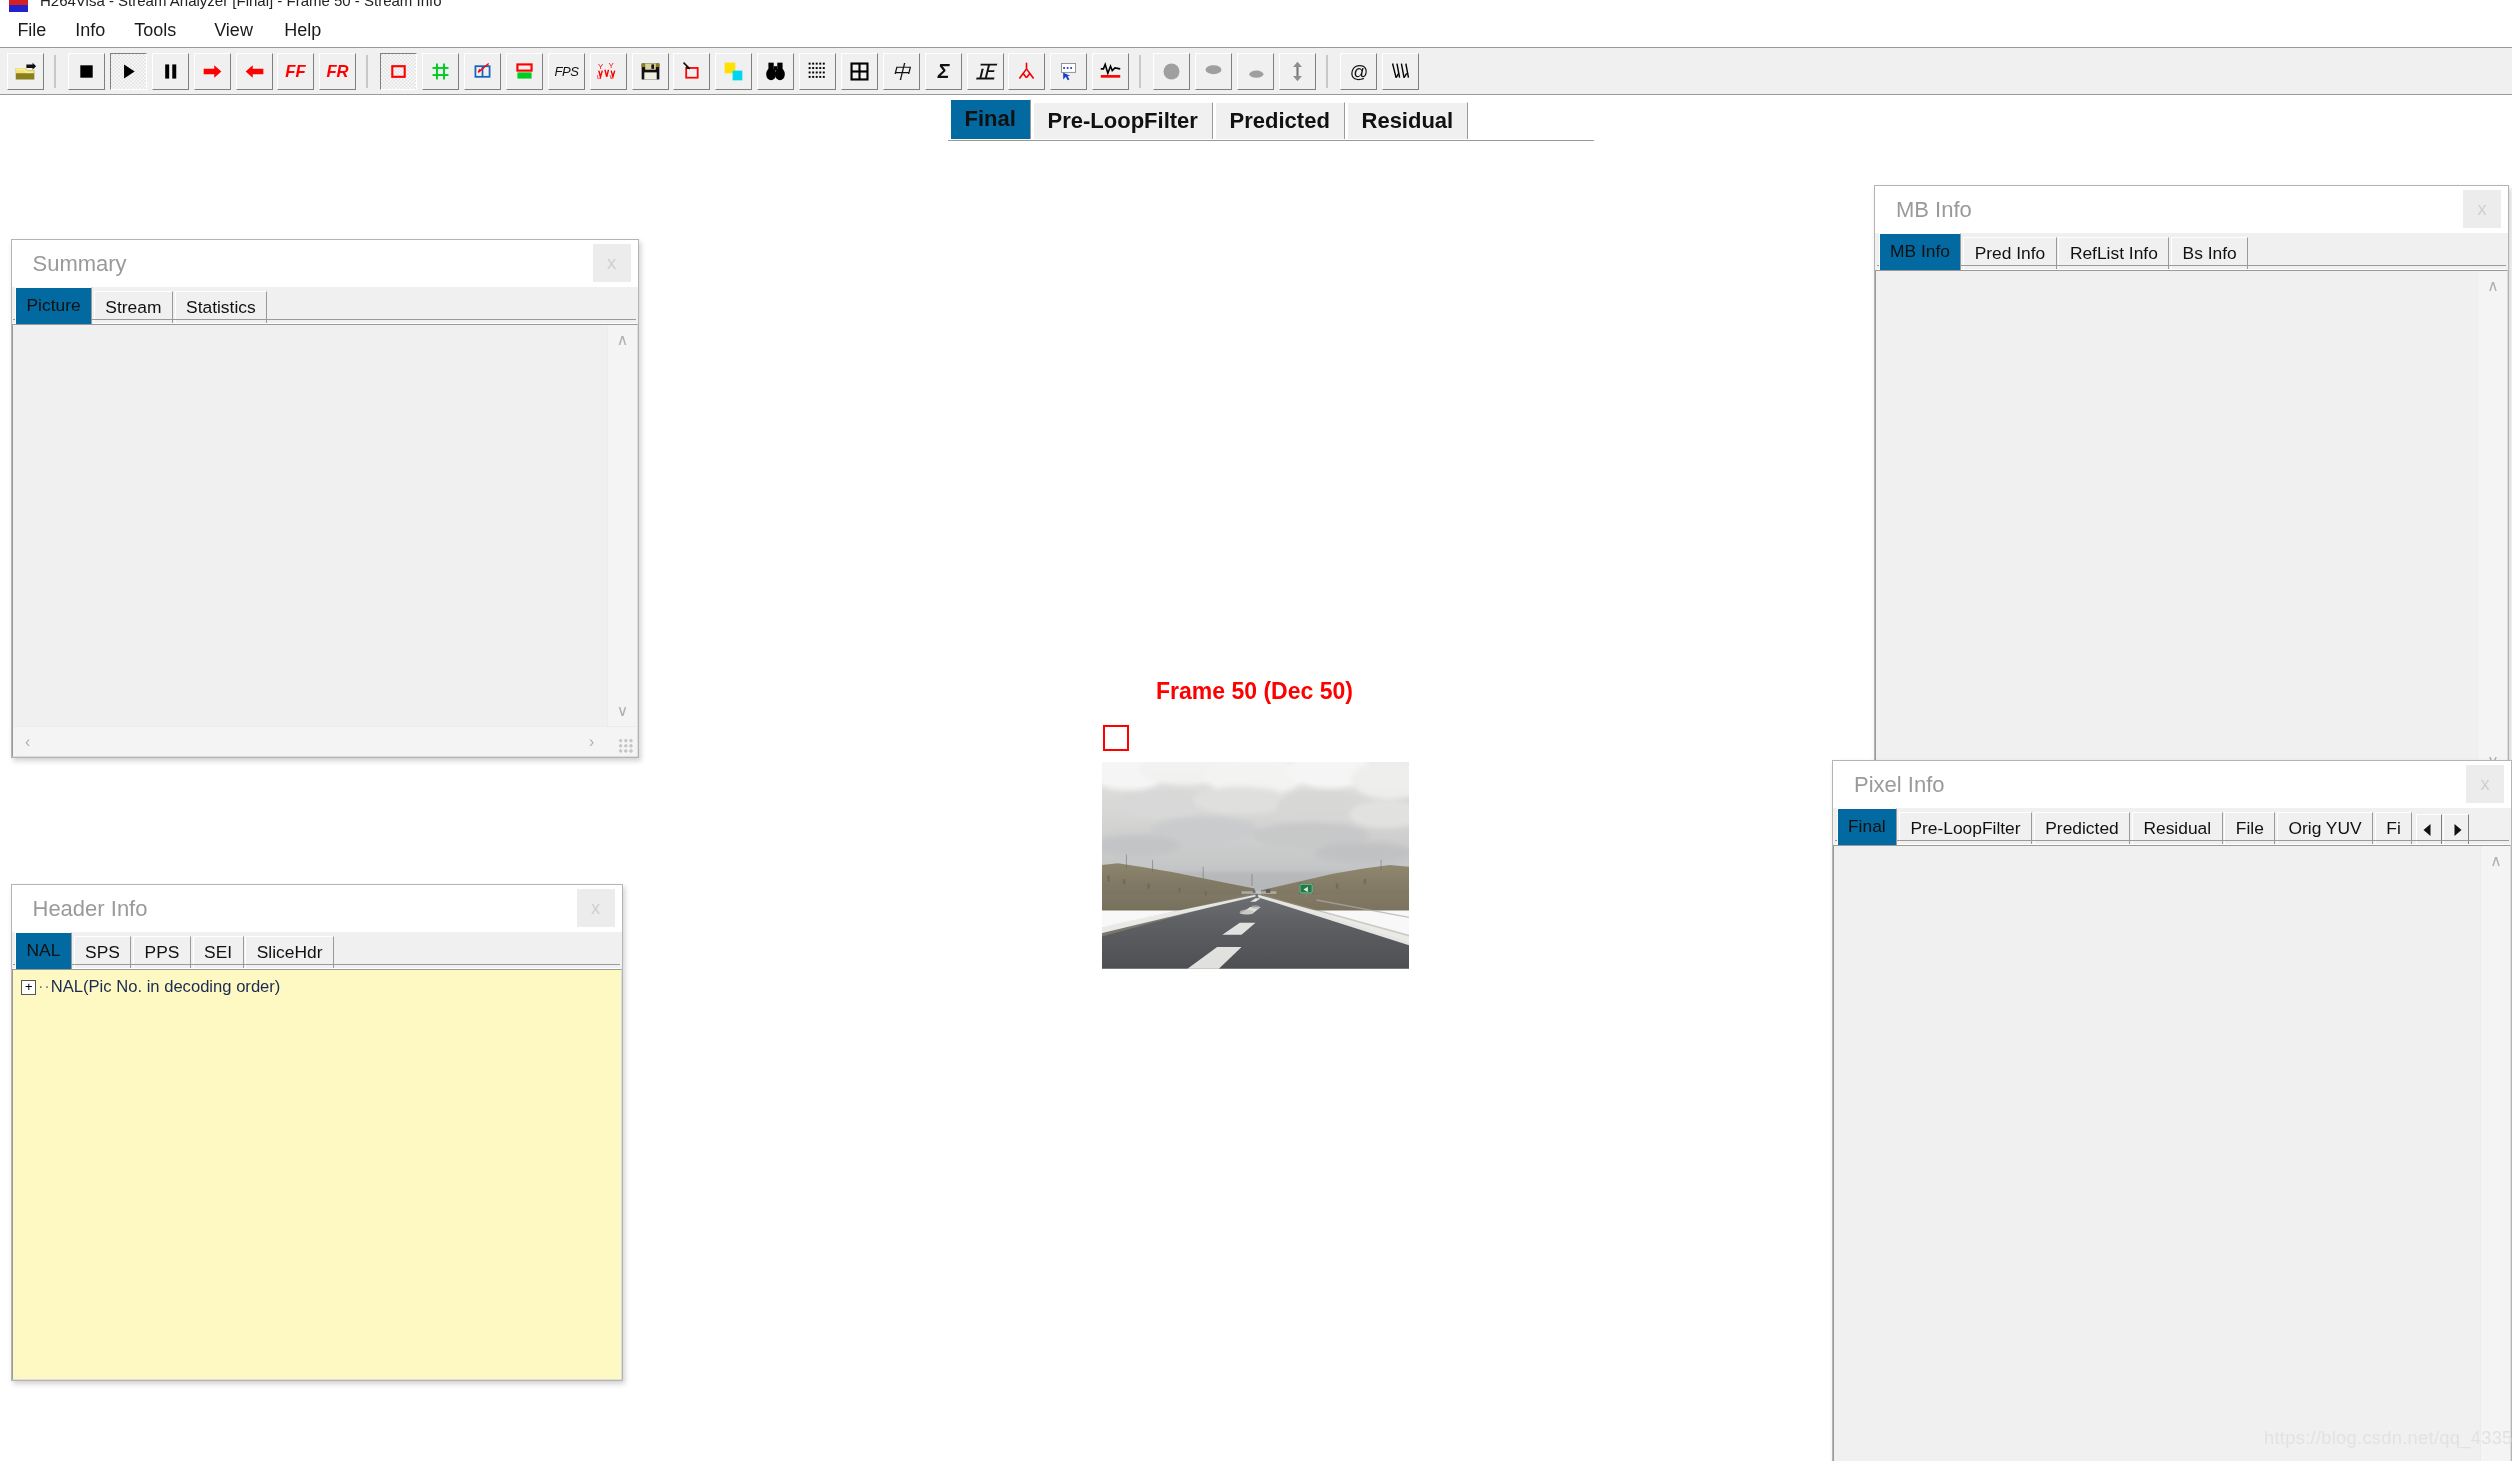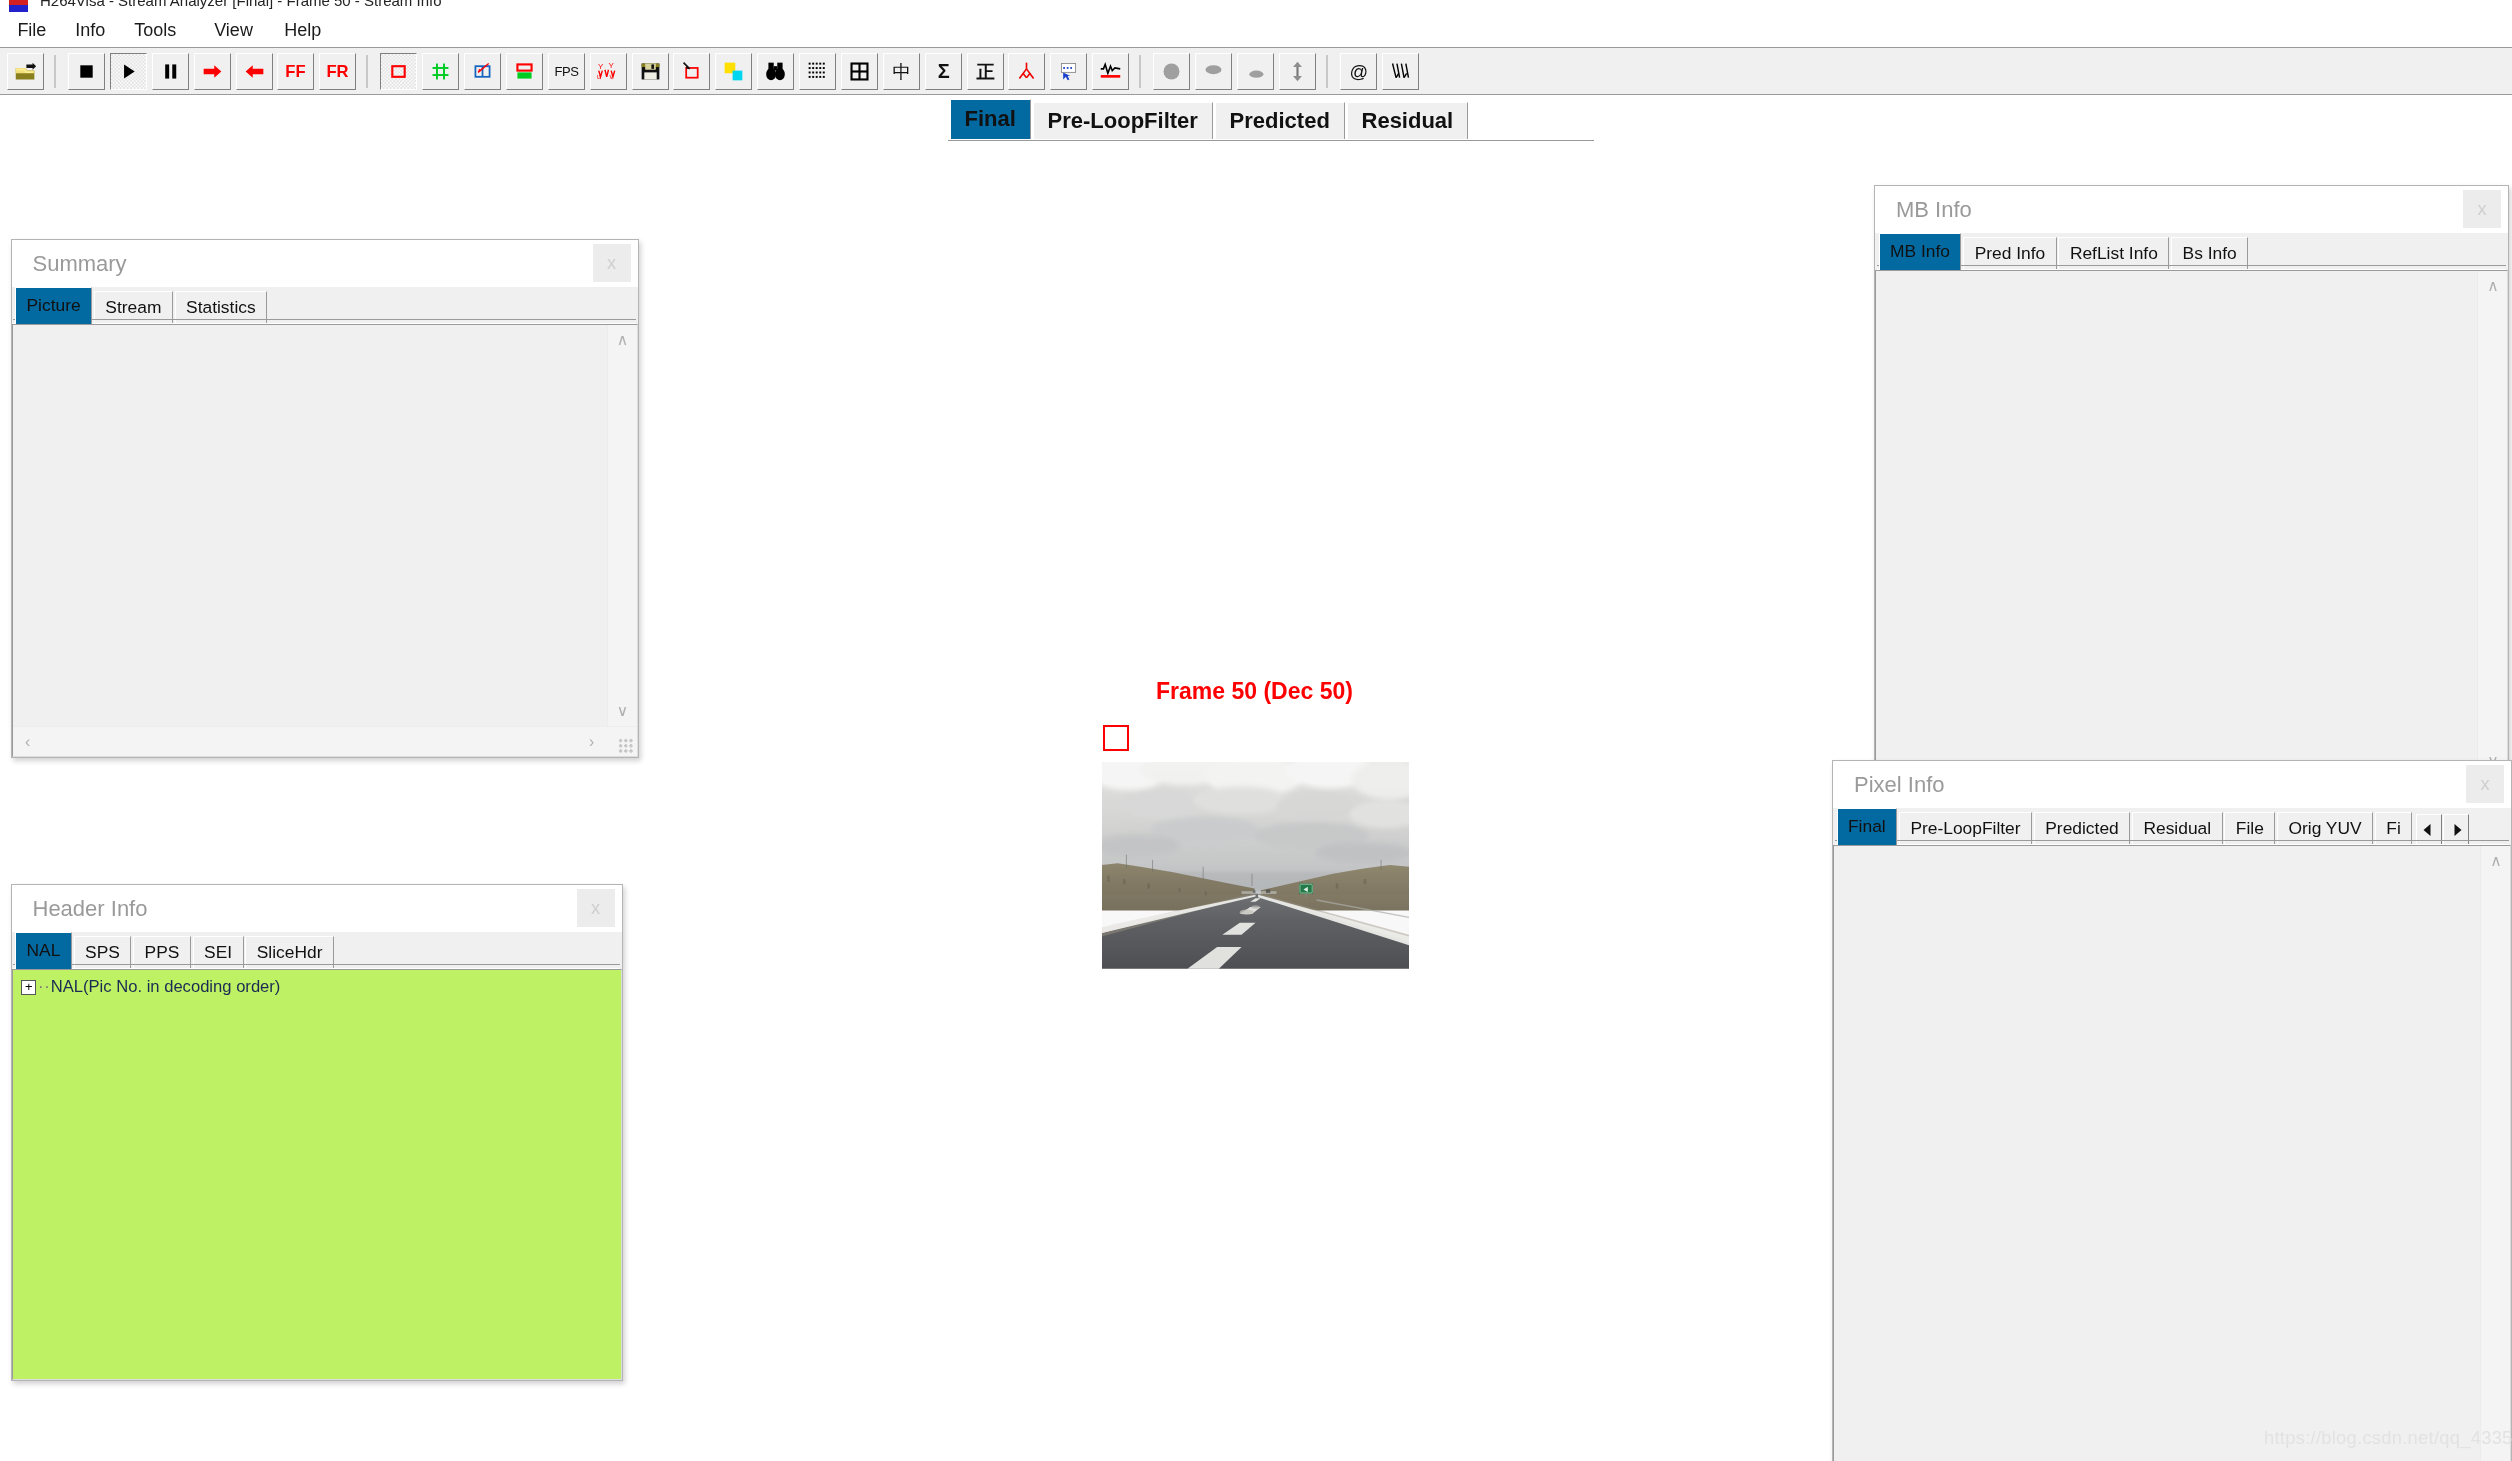--- a/index.html
+++ b/index.html
@@ -50,21 +50,21 @@
     display:flex; align-items:center; justify-content:center;
     cursor:default; overflow:hidden;
   }
   .tbtn.pressed{
     border-top:1.7px solid #808080; border-left:1.7px solid #808080;
     border-right:1.7px solid #ffffff; border-bottom:1.7px solid #ffffff;
     background:
       repeating-conic-gradient(#fafafa 0% 25%, #e3e3e3 0% 50%) 0 0/3.5px 3.5px;
   }
   .tbtn svg{ display:block; }
-  .tbl{ font-family:"Liberation Sans", sans-serif; font-size:16.6px; font-weight:bold; color:#ff0000; }
+  .tbl{ font-family:"Liberation Sans", sans-serif; font-size:16.6px; font-weight:bold; color:#ff0000;font-style:italic; }
   .tbl.k{ color:#111; font-size:13px; font-weight:normal; letter-spacing:-0.4px;}
   .tsep{ position:absolute; top:7px; width:1.7px; height:33px; background:#c8c8c8; }
 
   
   #workspace{
     position:absolute; left:0; top:95px; width:2512px; height:1366px;
     background:#ffffff;
   }
 
   
@@ -118,21 +118,21 @@
   .tabs .spin:before{
     content:""; position:absolute; left:50%; top:50%;
     width:0; height:0; border-top:6.1px solid transparent; border-bottom:6.1px solid transparent;
     transform:translate(-50%,-50%);
   }
   .tabs .spin.lt:before{ border-right:7.9px solid #111; margin-left:-1.7px; }
   .tabs .spin.rt:before{ border-left:7.9px solid #111;  margin-left:1.7px; }
 
   
   .client{
-    position:absolute; left:0; right:0; bottom:0; background:#bef264;
+    position:absolute; left:0; right:0; bottom:0; background:#fef9c3;
     border:1.7px solid #9a9a9a; border-right-color:#ddd; border-bottom-color:#ddd;
   }
   .client.grey{ background:#f0f0f0; }
 
   
   .vsb{
     position:absolute; right:0; top:0; bottom:0; width:30px; background:#f4f4f4;
     border-left:0.9px solid #ececec;
   }
   .hsb{

